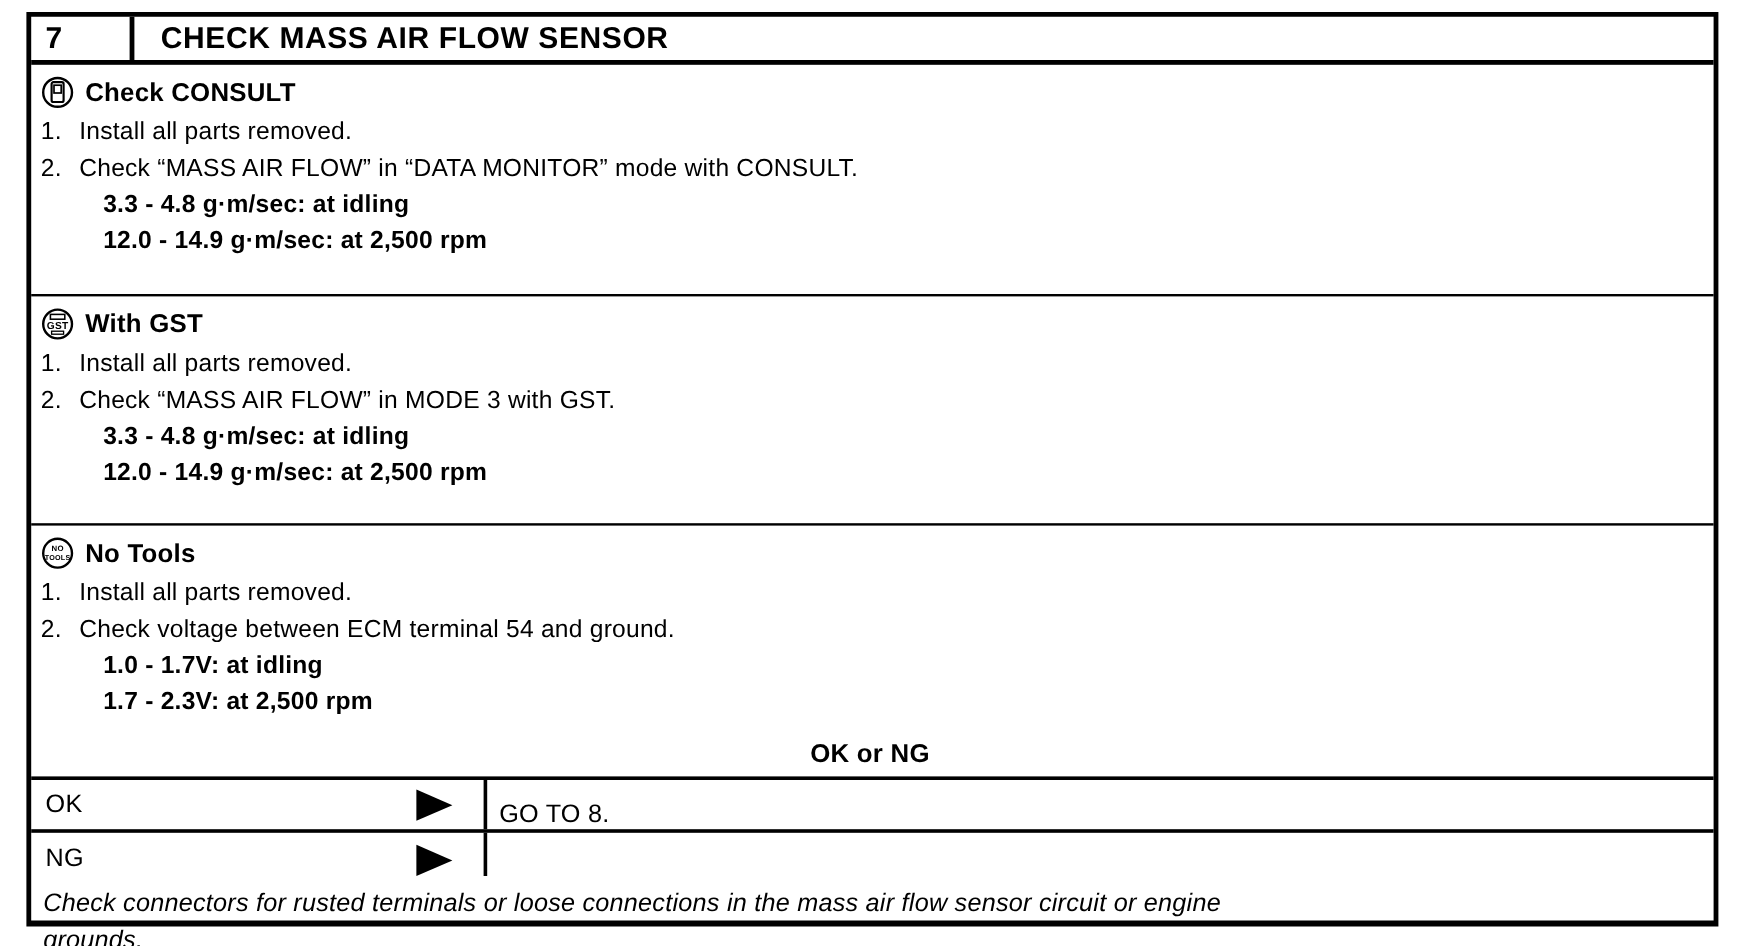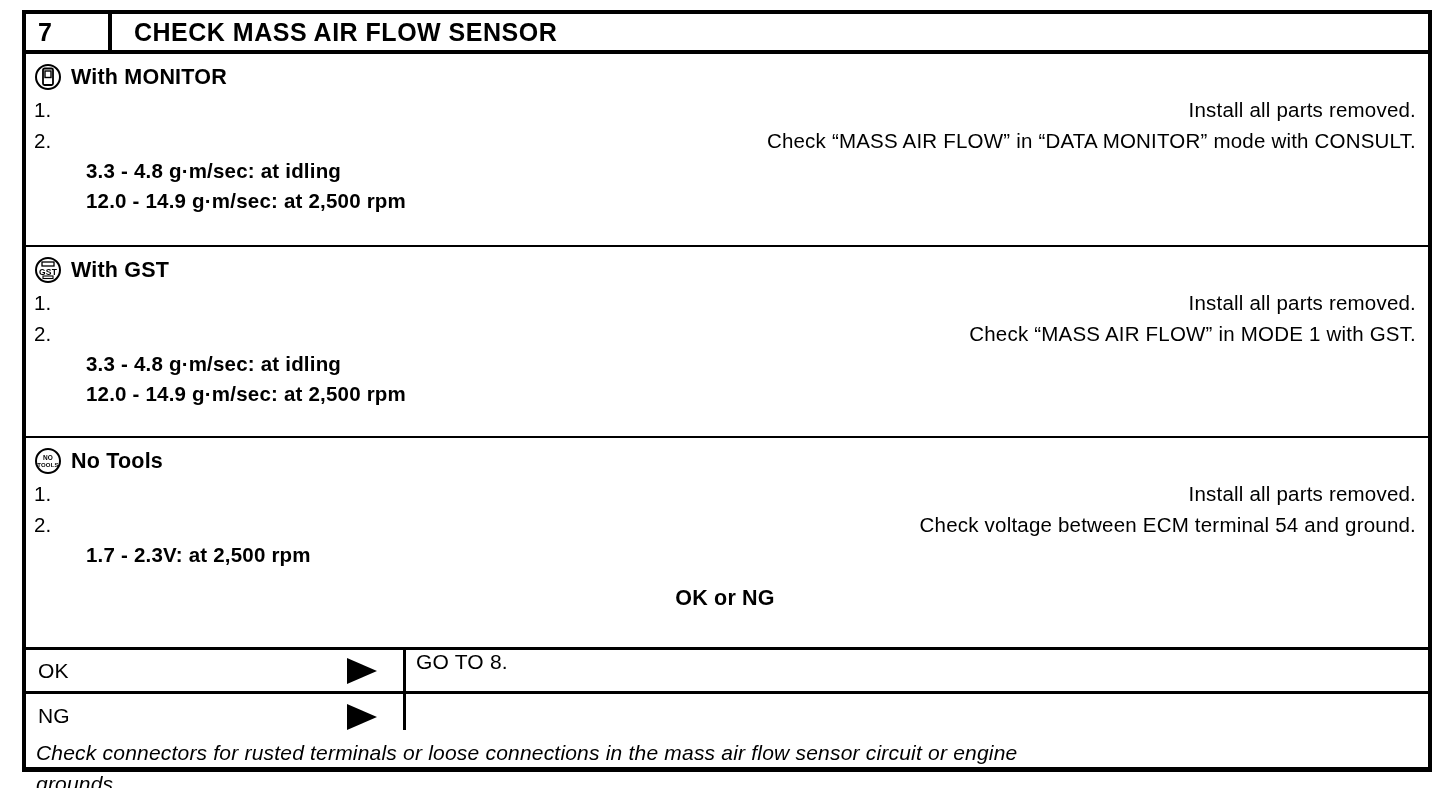--- a/index.html
+++ b/index.html
@@ -63,21 +63,21 @@
   .heading-text {
     font-weight: bold;
     font-size: 21.5px;
   }
   .icon-wrap { flex: none; width: 28px; height: 28px; display: flex; align-items: flex-end; justify-content: center; }
   .step {
     display: flex;
     line-height: 31px;
   }
   .step-num { width: 32px; flex: none; }
-  .step-text { flex: 1; text-align: right; }
+  .step-text { flex: 1; }
   .spec {
     font-weight: bold;
     margin-left: 52px;
     line-height: 30px;
   }
   .decision-line {
     margin-top: 13px;
     text-align: center;
     font-weight: bold;
     font-size: 21.5px;
@@ -105,21 +105,21 @@
     width: 0; height: 0;
     border-left: 30px solid #000;
     border-top: 13px solid transparent;
     border-bottom: 13px solid transparent;
   }
   .result-right {
     flex: 1;
     padding: 0 10px 0 10px;
     display: flex;
   }
-  .result-row.ok .result-right { align-items: flex-start; }
+  .result-row.ok .result-right { align-items: flex-end; }
   .result-row.ng .result-right { align-items: flex-start; padding-top: 7px; line-height: 31px; font-style: italic; }
   .action-text { max-width: 1010px; }
   .manual-table { border-bottom-width: 5px; }
   svg text { font-family: "Liberation Sans", sans-serif; }
 </style>
 </head>
 <body>
 
 <div class="manual-table">
 
@@ -130,21 +130,21 @@
 
   <div class="section s1">
     <div class="section-heading">
       <span class="icon-wrap">
         <svg width="28" height="28" viewBox="0 0 28 28">
           <circle cx="14" cy="14" r="12" fill="none" stroke="#000" stroke-width="2"></circle>
           <rect x="9" y="5.5" width="10" height="16.5" rx="1.5" fill="none" stroke="#000" stroke-width="1.8"></rect>
           <rect x="11" y="8" width="6" height="6.5" fill="none" stroke="#000" stroke-width="1.4"></rect>
         </svg>
       </span>
-      <span class="heading-text">With MONITOR</span>
+      <span class="heading-text">Check CONSULT</span>
     </div>
     <div class="step">
       <span class="step-num">1.</span>
       <span class="step-text">Install all parts removed.</span>
     </div>
     <div class="step">
       <span class="step-num">2.</span>
       <span class="step-text">Check “MASS AIR FLOW” in “DATA MONITOR” mode with CONSULT.</span>
     </div>
     <div class="spec">3.3 - 4.8 g·m/sec: at idling</div>
@@ -162,21 +162,21 @@
         </svg>
       </span>
       <span class="heading-text">With GST</span>
     </div>
     <div class="step">
       <span class="step-num">1.</span>
       <span class="step-text">Install all parts removed.</span>
     </div>
     <div class="step">
       <span class="step-num">2.</span>
-      <span class="step-text">Check “MASS AIR FLOW” in MODE 1 with GST.</span>
+      <span class="step-text">Check “MASS AIR FLOW” in MODE 3 with GST.</span>
     </div>
     <div class="spec">3.3 - 4.8 g·m/sec: at idling</div>
     <div class="spec">12.0 - 14.9 g·m/sec: at 2,500 rpm</div>
   </div>
 
   <div class="section s3">
     <div class="section-heading">
       <span class="icon-wrap">
         <svg width="28" height="28" viewBox="0 0 28 28">
           <circle cx="14" cy="14" r="12" fill="none" stroke="#000" stroke-width="2"></circle>
@@ -187,20 +187,21 @@
       <span class="heading-text">No Tools</span>
     </div>
     <div class="step">
       <span class="step-num">1.</span>
       <span class="step-text">Install all parts removed.</span>
     </div>
     <div class="step">
       <span class="step-num">2.</span>
       <span class="step-text">Check voltage between ECM terminal 54 and ground.</span>
     </div>
+    <div class="spec">1.0 - 1.7V: at idling</div>
     <div class="spec">1.7 - 2.3V: at 2,500 rpm</div>
     <div class="decision-line">OK or NG</div>
   </div>
 
   <div class="result-row ok">
     <div class="result-left">
       <span class="result-label">OK</span>
       <span class="arrow-right"></span>
     </div>
     <div class="result-right">

